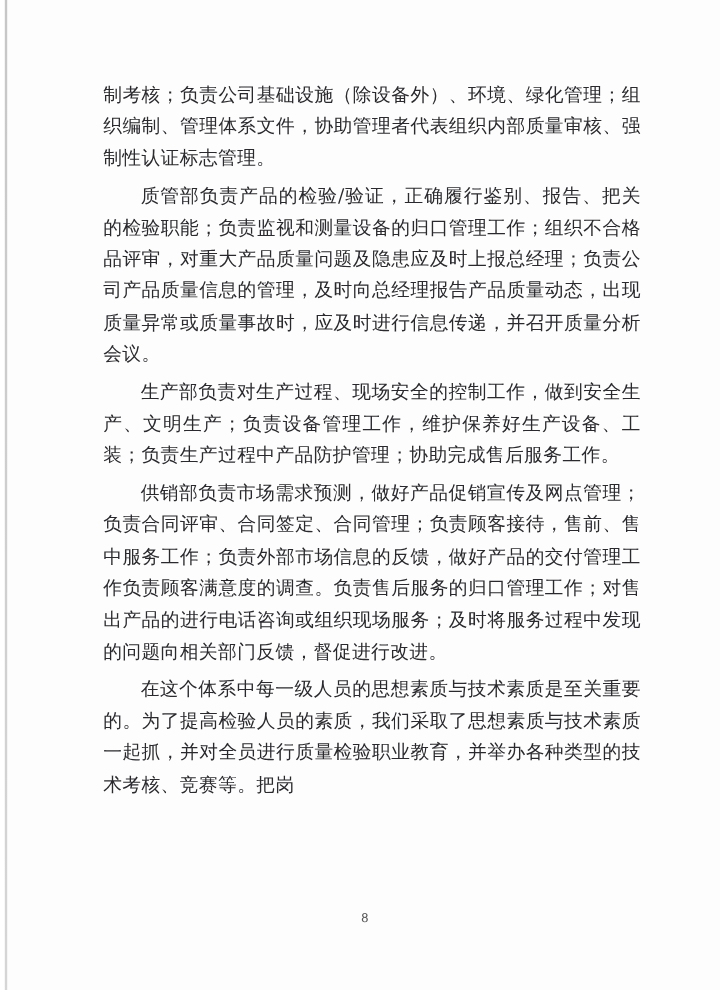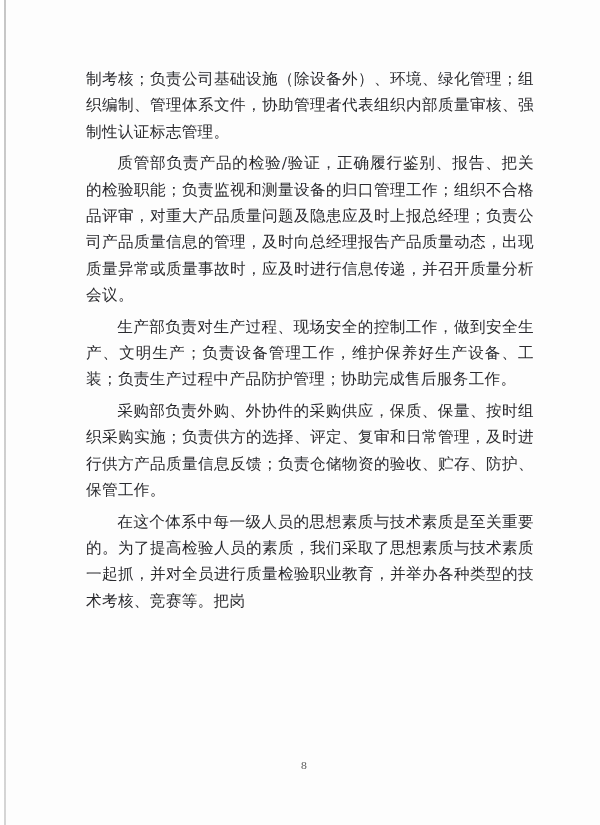--- a/index.html
+++ b/index.html
@@ -56,18 +56,18 @@
 </head>
 <body>
 
 <div class="page">
   <div class="left-edge"></div>
 
   <div class="content">
     <p class="para first">制考核；负责公司基础设施（除设备外）、环境、绿化管理；组织编制、管理体系文件，协助管理者代表组织内部质量审核、强制性认证标志管理。</p>
     <p class="para indent">质管部负责产品的检验/验证，正确履行鉴别、报告、把关的检验职能；负责监视和测量设备的归口管理工作；组织不合格品评审，对重大产品质量问题及隐患应及时上报总经理；负责公司产品质量信息的管理，及时向总经理报告产品质量动态，出现质量异常或质量事故时，应及时进行信息传递，并召开质量分析会议。</p>
     <p class="para indent">生产部负责对生产过程、现场安全的控制工作，做到安全生产、文明生产；负责设备管理工作，维护保养好生产设备、工装；负责生产过程中产品防护管理；协助完成售后服务工作。</p>
-    <p class="para indent">采购部负责外购、外协件的采购供应，保质、保量、按时组织采购实施；负责供方的选择、评定、复审和日常管理，及时进行供方产品质量信息反馈；负责仓储物资的验收、贮存、防护、保管工作。</p>
+    <p class="para indent">供销部负责市场需求预测，做好产品促销宣传及网点管理；负责合同评审、合同签定、合同管理；负责顾客接待，售前、售中服务工作；负责外部市场信息的反馈，做好产品的交付管理工作负责顾客满意度的调查。负责售后服务的归口管理工作；对售出产品的进行电话咨询或组织现场服务；及时将服务过程中发现的问题向相关部门反馈，督促进行改进。</p>
     <p class="para indent">在这个体系中每一级人员的思想素质与技术素质是至关重要的。为了提高检验人员的素质，我们采取了思想素质与技术素质一起抓，并对全员进行质量检验职业教育，并举办各种类型的技术考核、竞赛等。把岗</p>
   </div>
 
   <div class="page-number">8</div>
 </div>
 
 </body></html>

